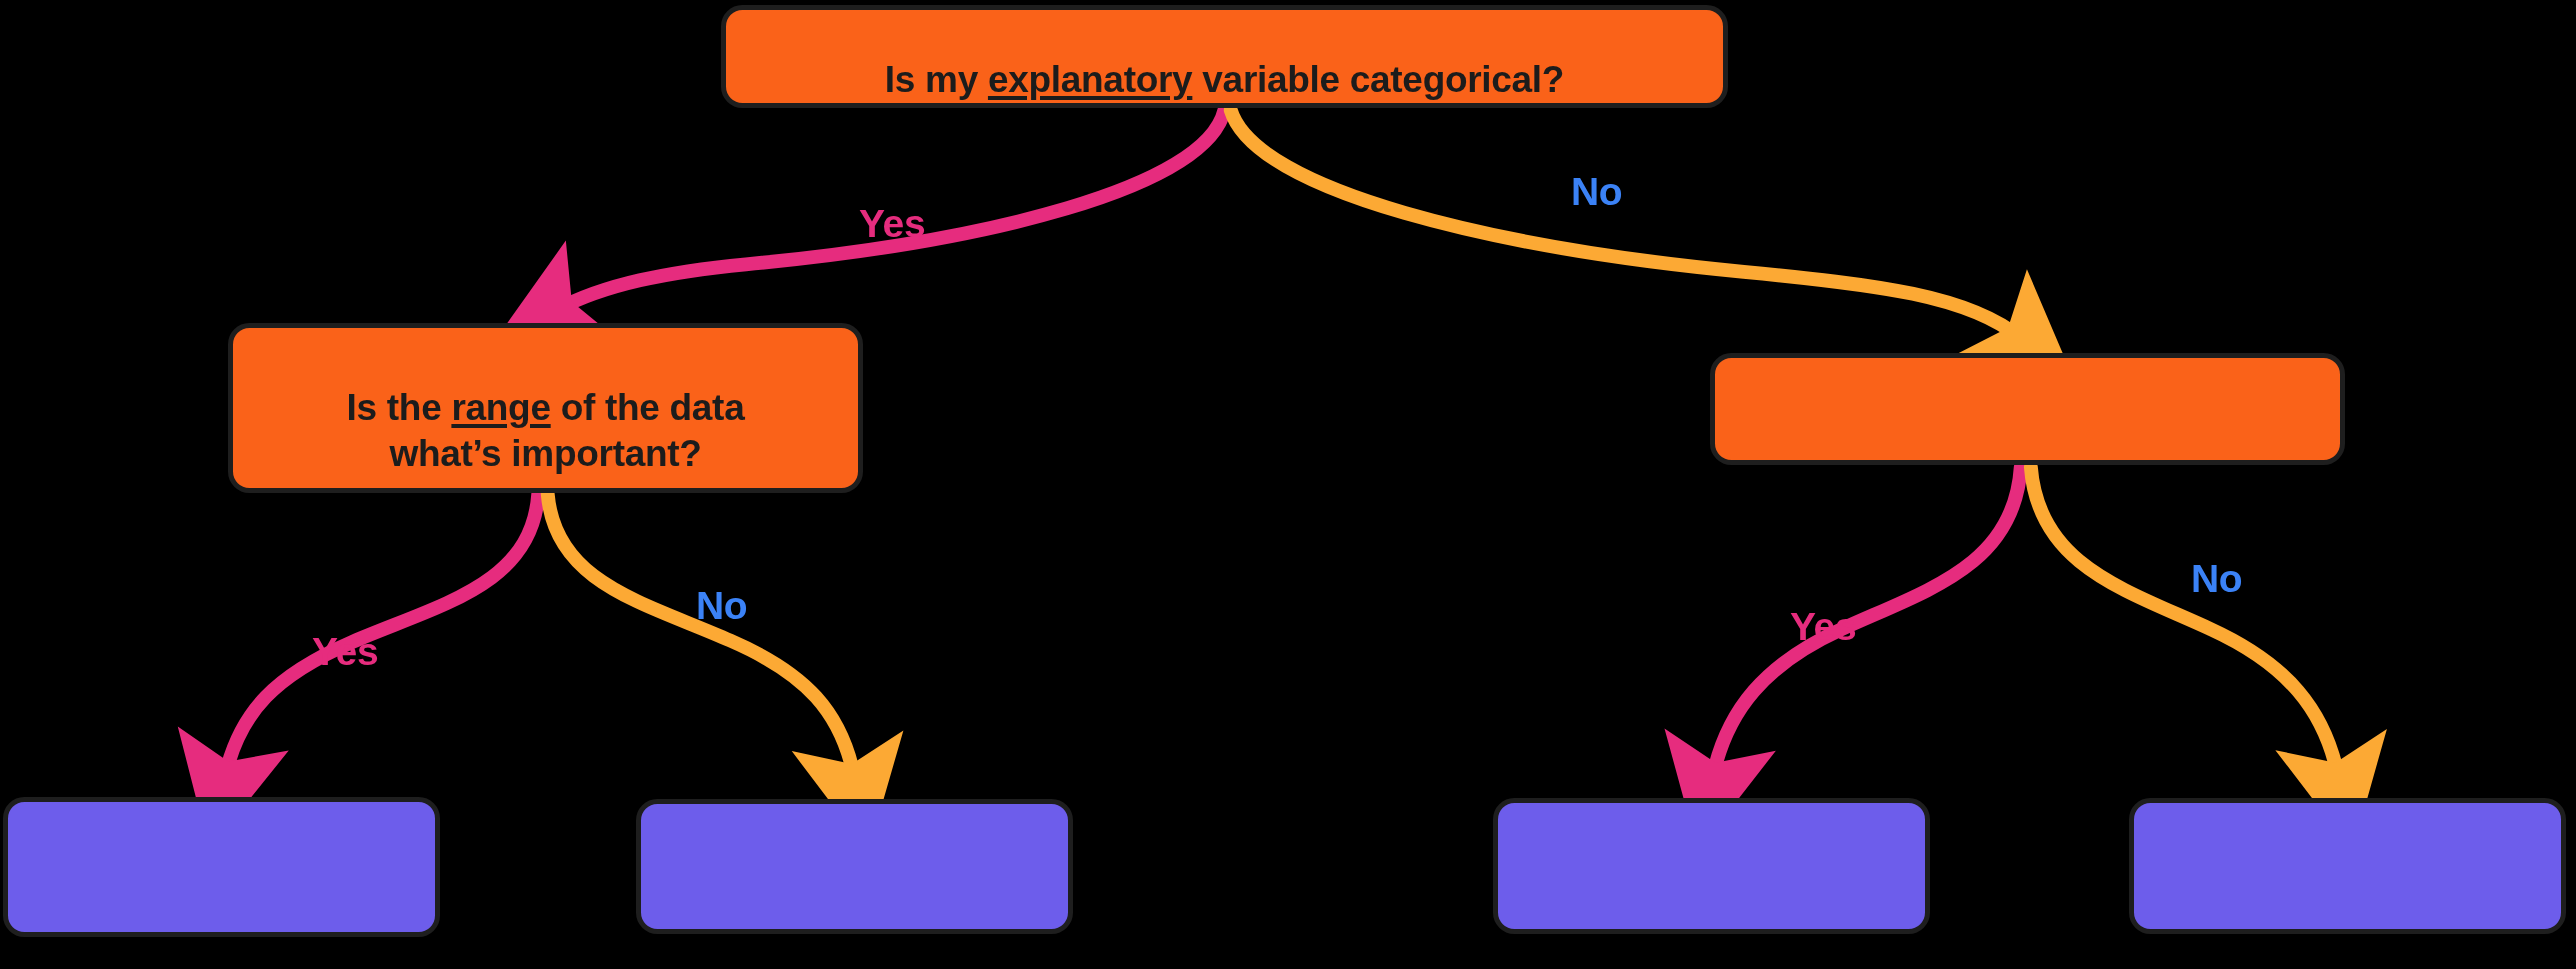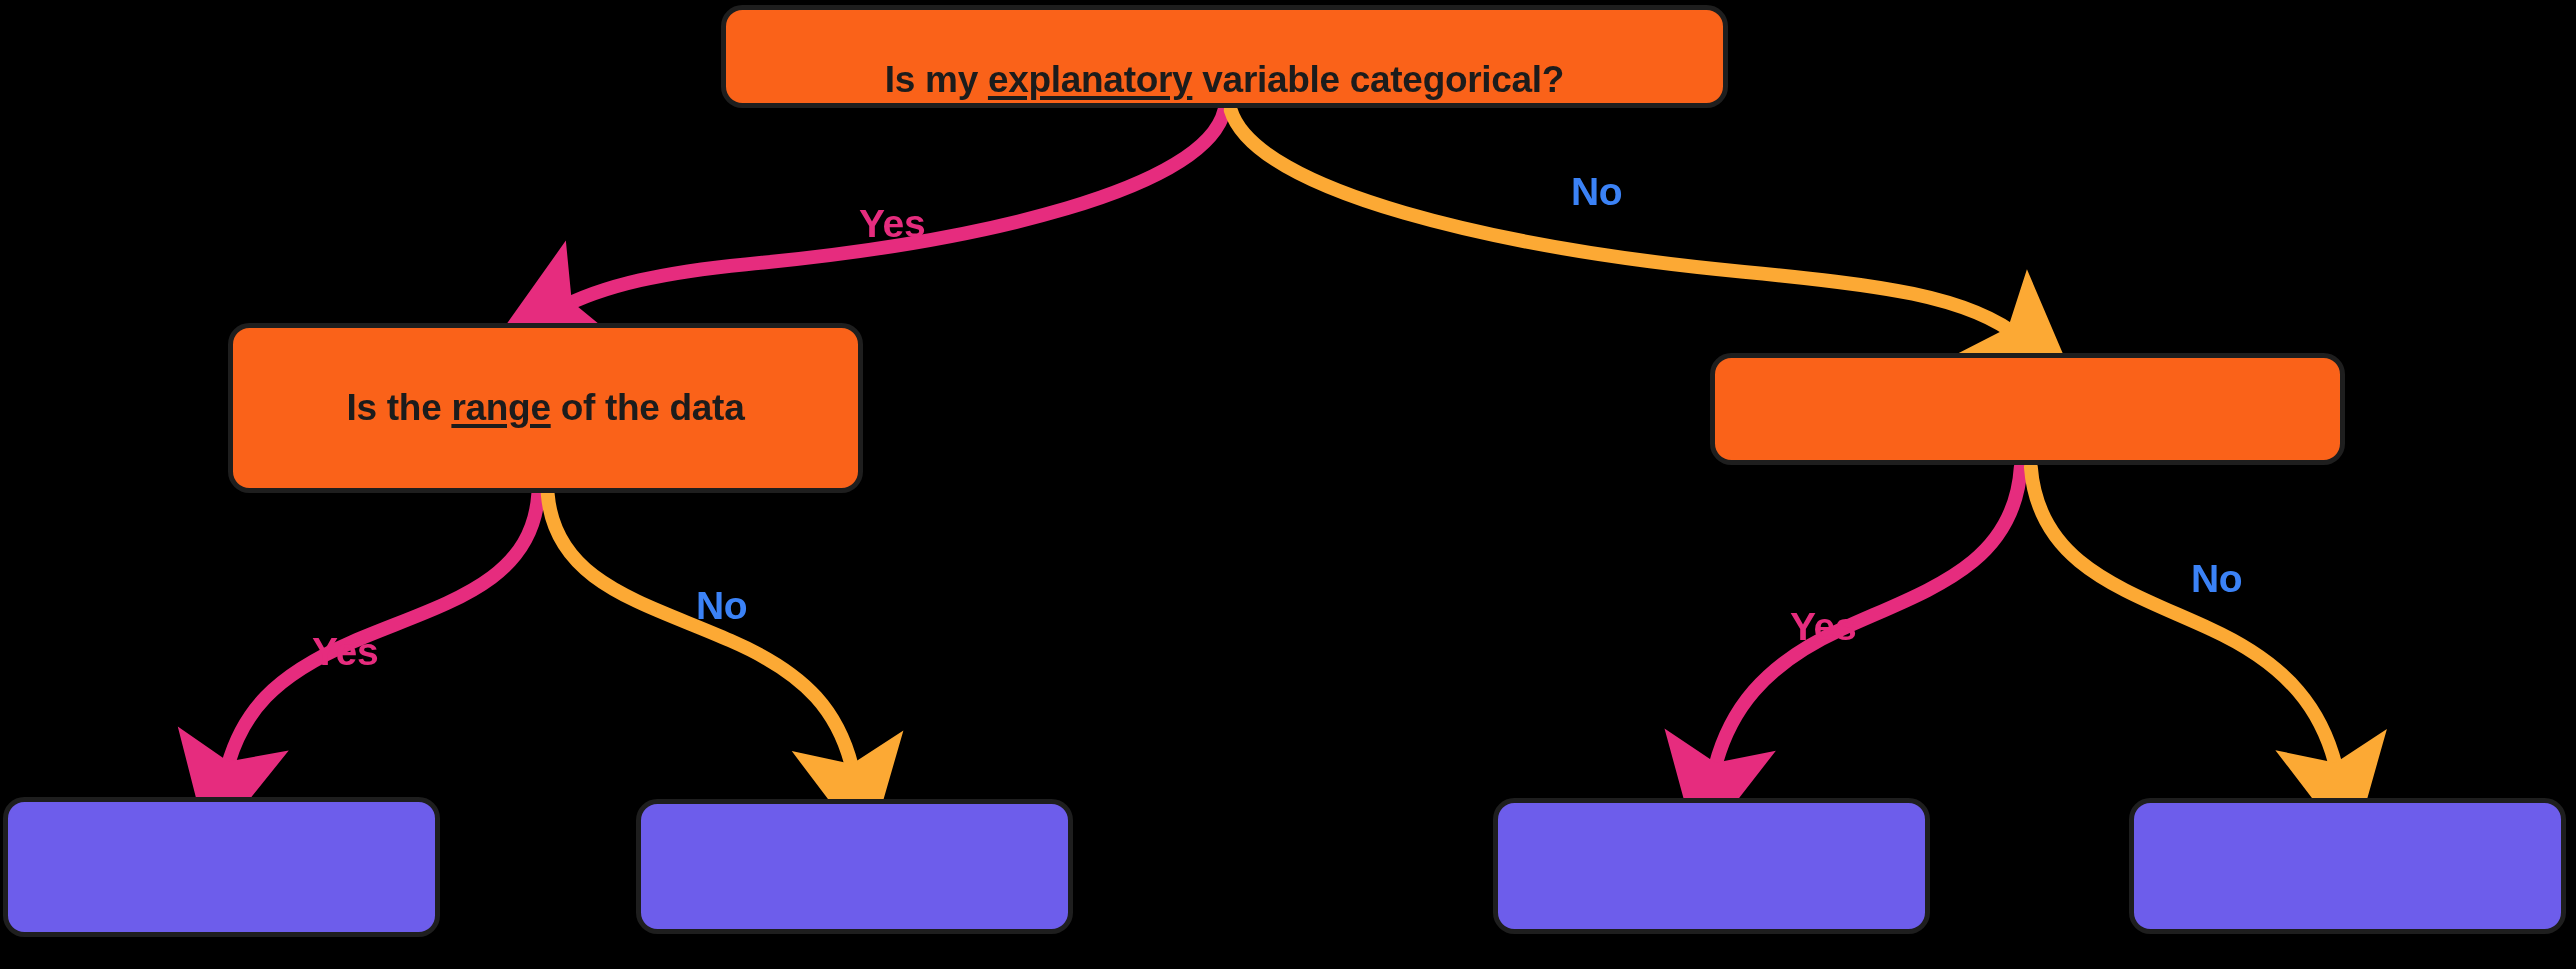--- a/index.html
+++ b/index.html
@@ -81,21 +81,21 @@
   </svg>
 
   <div class="node q" style="left:721px;top:5px;width:1007px;height:103px;">
     <div class="txt">
       <span>Is my </span><u>explanatory</u><span> variable categorical?</span>
     </div>
   </div>
 
   <div class="node q" style="left:220px;top:323px;width:635px;height:170px;margin-left:8px;">
     <div class="txt">
-      <span>Is the </span><u>range</u><span> of the data</span><br>
+      <span>Is the </span><u>range</u><span> of the data</span><br><span>what’s important?</span>
     </div>
   </div>
 
   <div class="node q" style="left:1710px;top:353px;width:635px;height:112px;">
     <div class="txt"></div>
   </div>
 
   <div class="node a" style="left:3.1px;top:797px;width:437px;height:140px;">
     <div class="txt"></div>
   </div>

